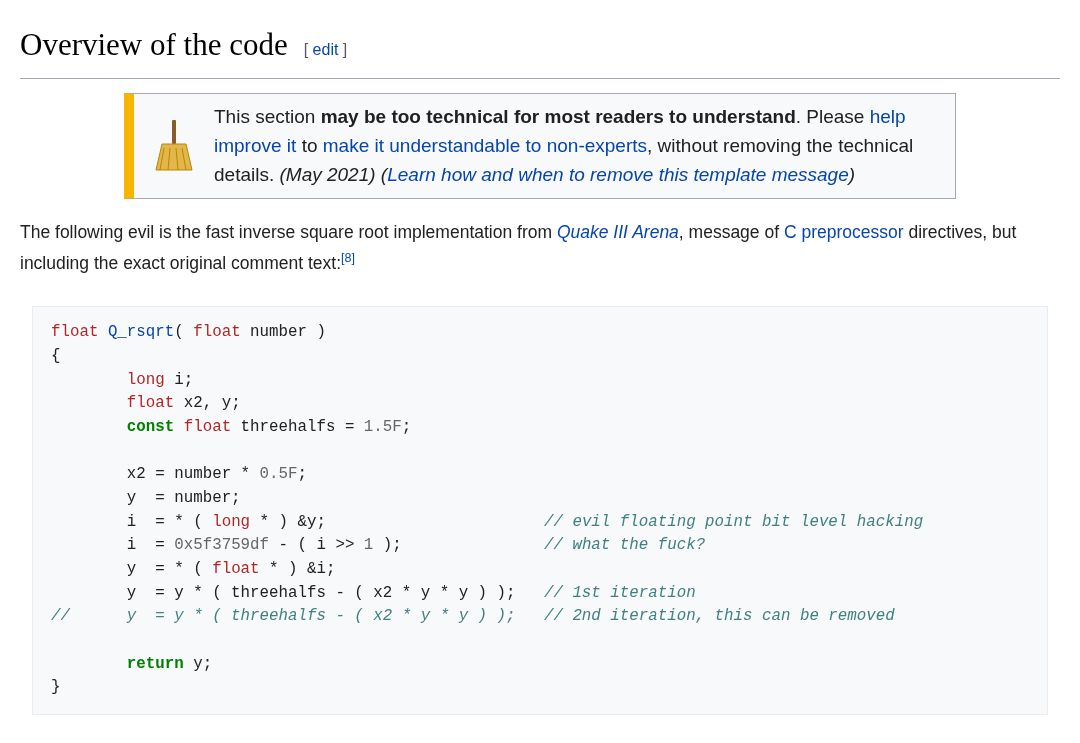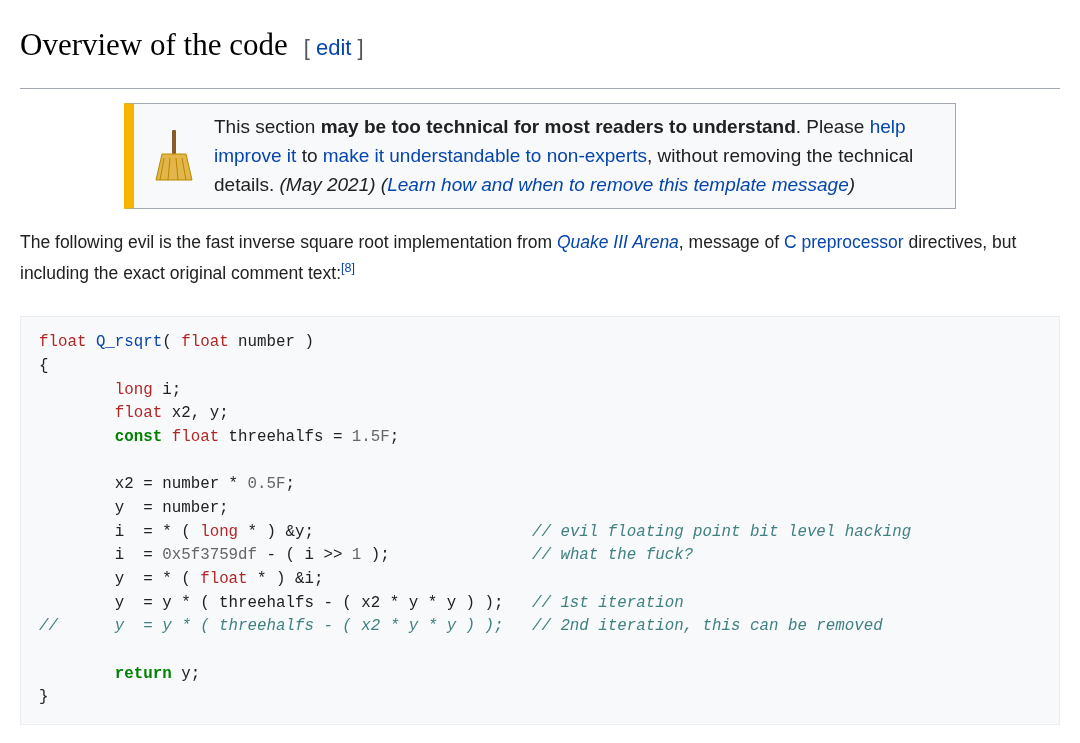--- a/index.html
+++ b/index.html
@@ -6,35 +6,35 @@
     font-family: -apple-system, BlinkMacSystemFont, "Segoe UI", Helvetica, Arial, sans-serif;
     margin: 0;
     padding: 20px 20px 40px 20px;
     background: #fff;
     color: #202122;
     font-size: 17.5px;
     line-height: 1.6;
   }
   .section-header {
     border-bottom: 1px solid #a2a9b1;
-    padding-bottom: 18px;
+    padding-bottom: 8px;
     margin-bottom: 14px;
     display: flex;
     align-items: baseline;
     gap: 16px;
   }
   .section-header h2 {
     font-family: Georgia, "Linux Libertine", "Times New Roman", serif;
     font-weight: 400;
     font-size: 31px;
     margin: 0;
     color: #000;
   }
   .edit-link-wrap {
-    font-size: 22px;
+    font-size: 16px;
     color: #54595d;
   }
   .edit-link-wrap a {
     color: #0645ad;
     text-decoration: none;
   }
   .ambox {
     margin: 0 auto 18px auto;
     width: 80%;
     max-width: 840px;
@@ -84,21 +84,21 @@
     text-decoration: none;
   }
   pre.code-block {
     background: #f8f9fa;
     border: 1px solid #eaecf0;
     padding: 14px 18px;
     font-family: "SFMono-Regular", Menlo, Consolas, "Liberation Mono", monospace;
     font-size: 15.8px;
     line-height: 1.5;
     overflow-x: auto;
-    margin: 0;
+    margin: 12px;
     white-space: pre-wrap;
     color: #202122;
   }
   .kw-type  { color: #b32424; }  
   .kw-const { color: #008000; font-weight: 700; }
   .kw-ret   { color: #008000; font-weight: 700; }
   .fn-name  { color: #0645ad; }
   .num-lit  { color: #666666; }
   .comment  { color: #408080; font-style: italic; }
 </style>

